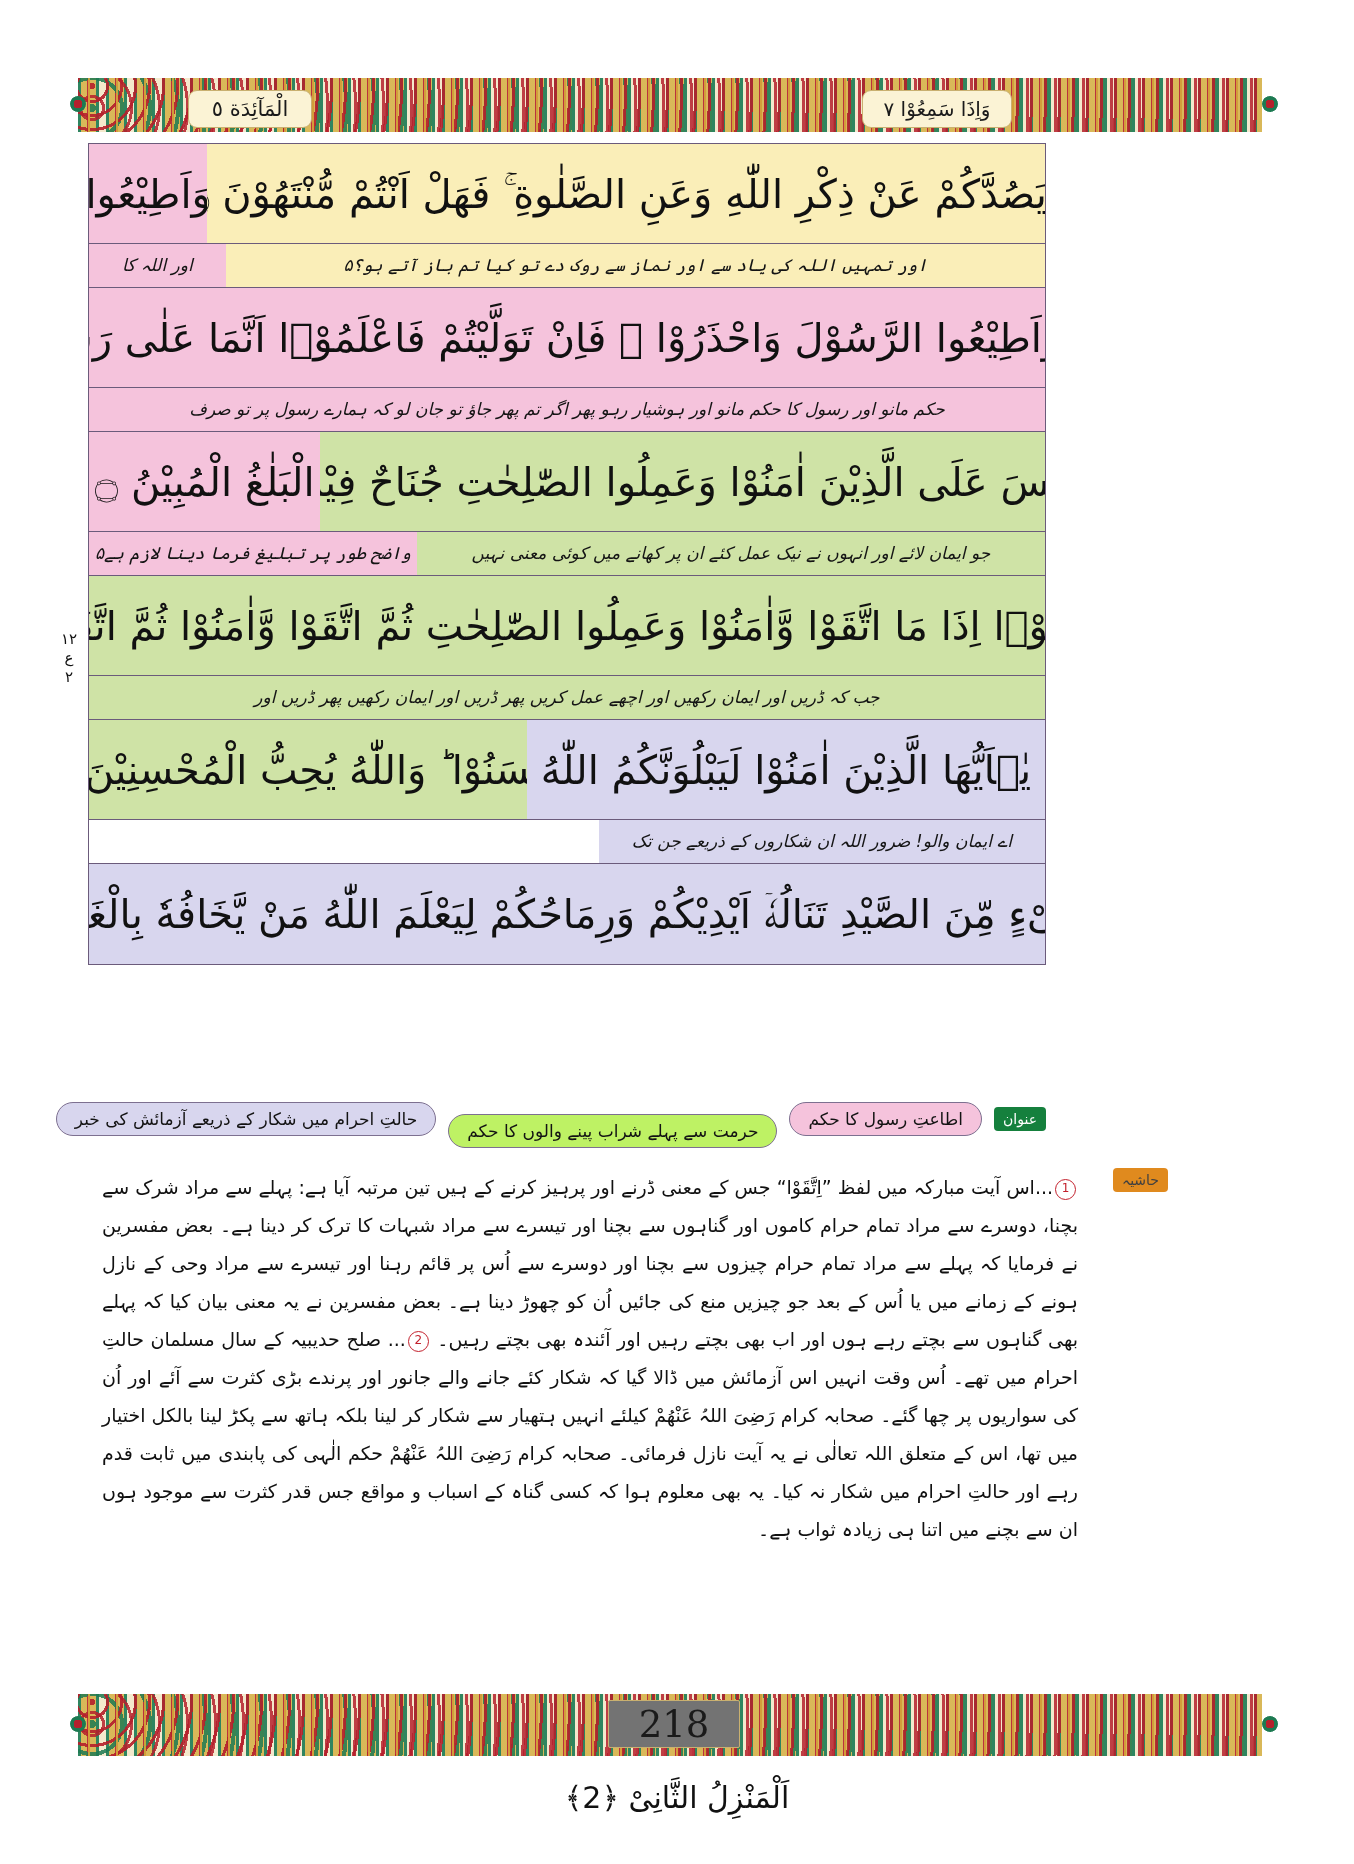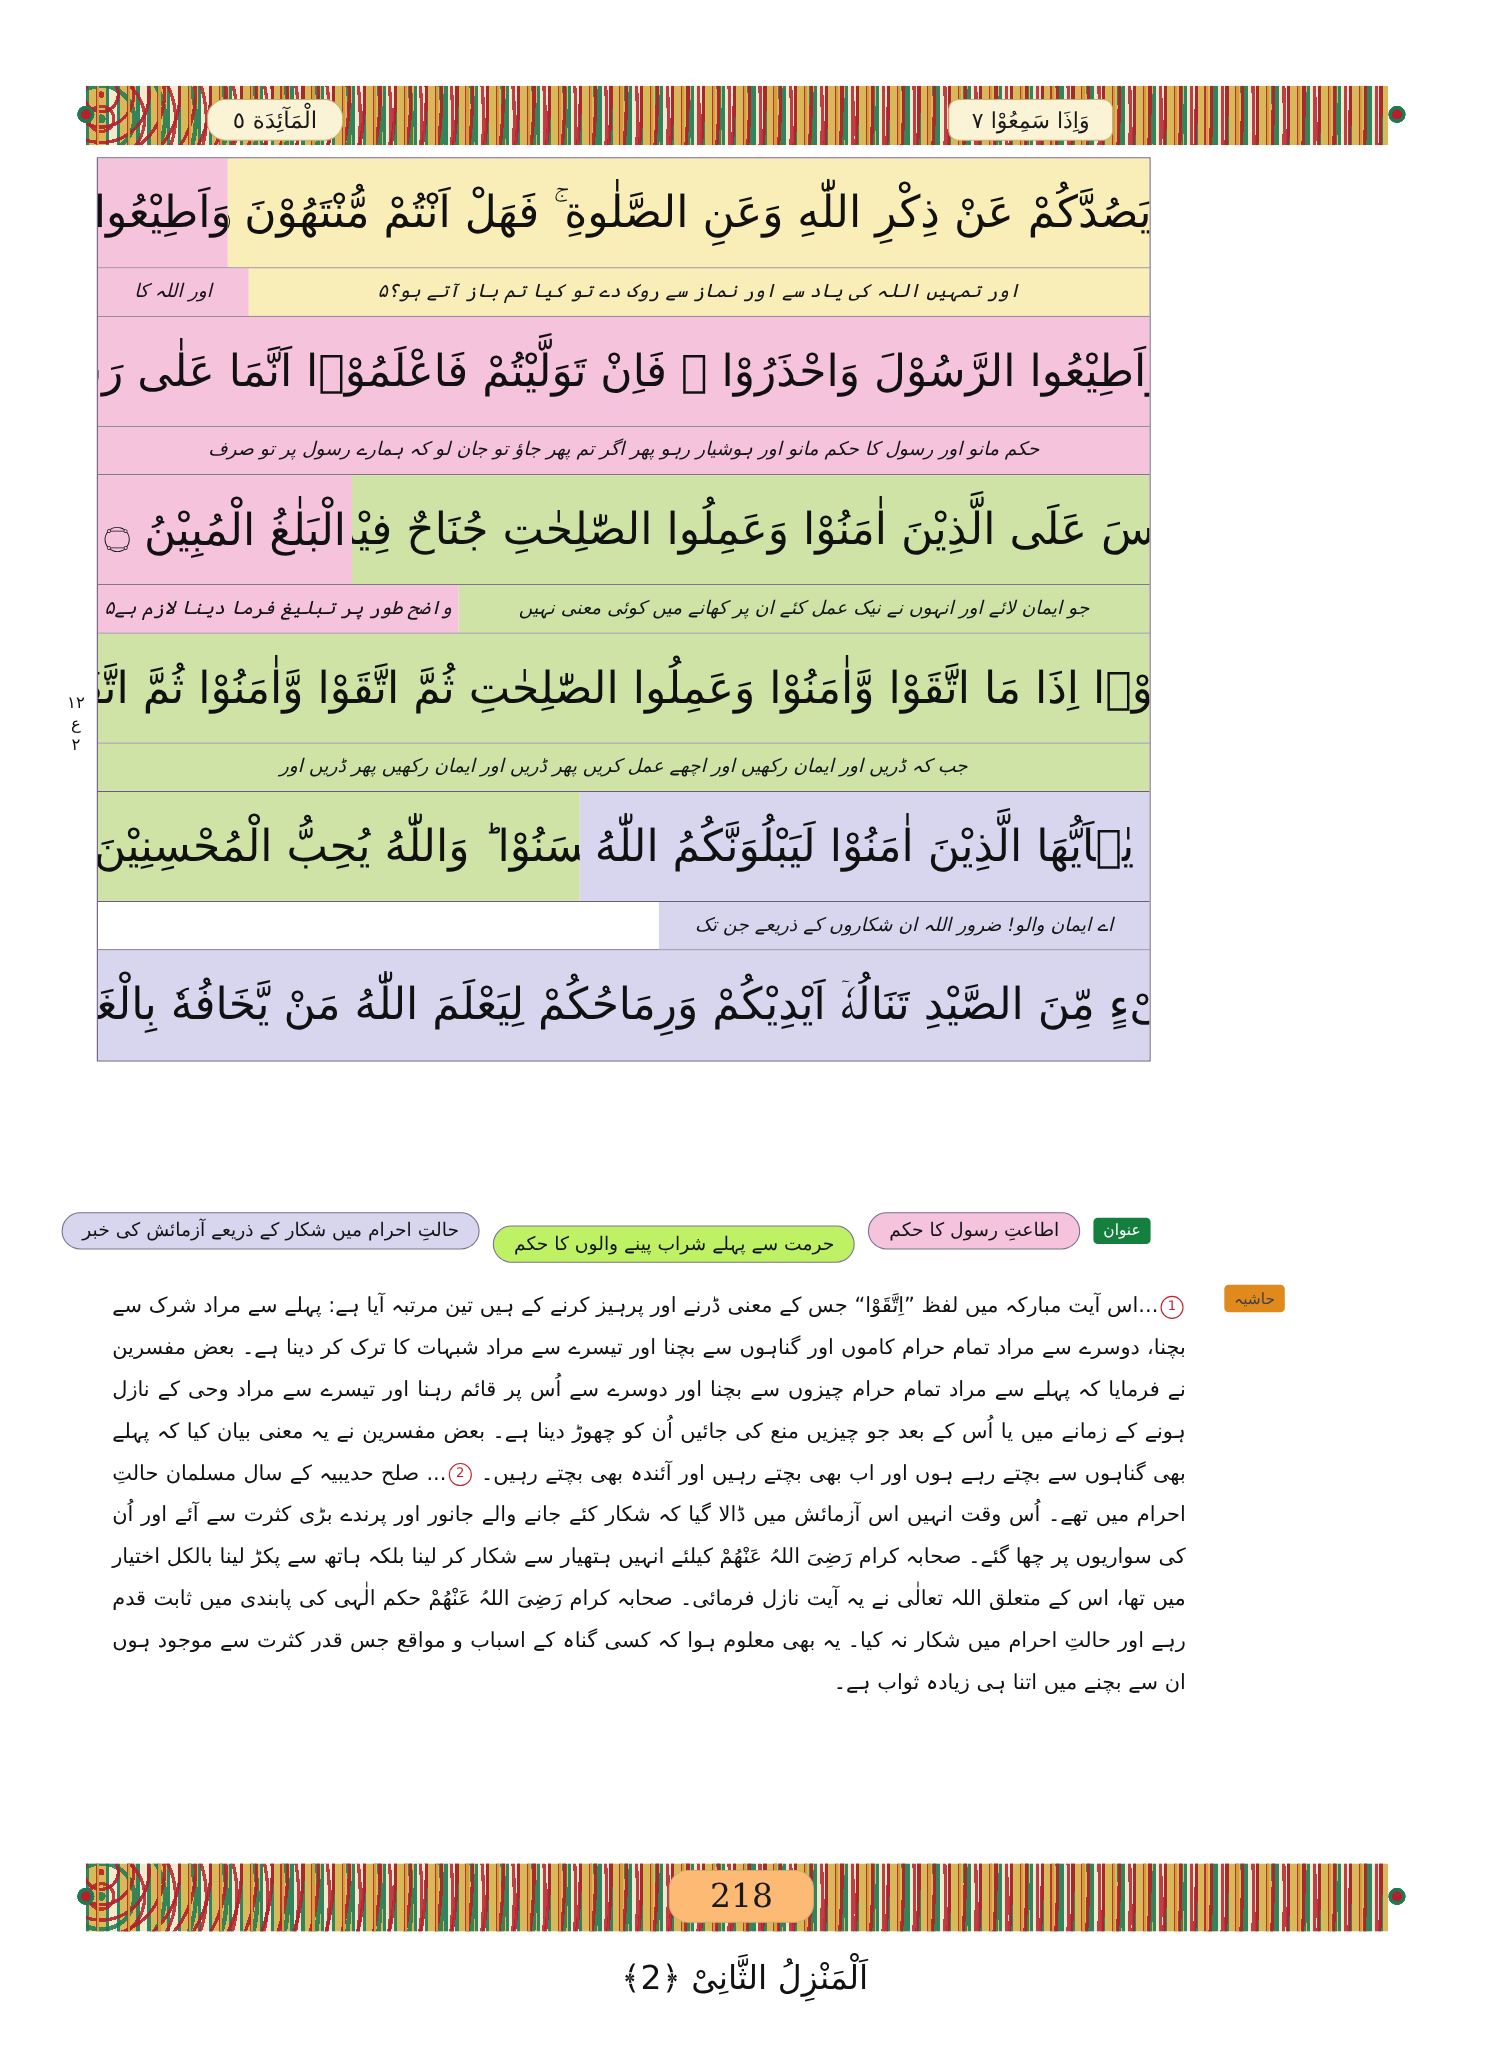--- a/index.html
+++ b/index.html
@@ -86,21 +86,20 @@
     font-family: "DejaVu Sans", serif;
     color: #1a1a1a;
     z-index: 5;
     white-space: nowrap;
     direction: rtl;
   }
   .hdr-surah {
     left: 188px; top: 90px;
     width: 122px; height: 36px;
     font-size: 21px;
-    border-radius: 17px;
   }
   .hdr-para {
     left: 862px; top: 90px;
     width: 148px; height: 36px;
     font-size: 20px;
   }
 
   
   .quran-block {
     position: absolute;
@@ -248,28 +247,28 @@
     margin: 0 2px;
   }
 
   
   .page-num {
     position: absolute;
     left: 608px;
     top: 1700px;
     width: 130px;
     height: 46px;
-    background: #fdba74;
+    background: #737373;
     border: 1.5px solid #c9b070;
-    border-radius: 17px;
+    border-radius: 2px;
     display: flex;
     align-items: center;
     justify-content: center;
     font-family: "DejaVu Serif", "Liberation Serif", serif;
-    font-size: 30px;
+    font-size: 37px;
     color: #1a1a1a;
     z-index: 6;
   }
   .manzil {
     position: absolute;
     left: 0; right: 0;
     top: 1780px;
     text-align: center;
     font-family: "DejaVu Sans", "Liberation Serif", serif;
     font-size: 30px;

